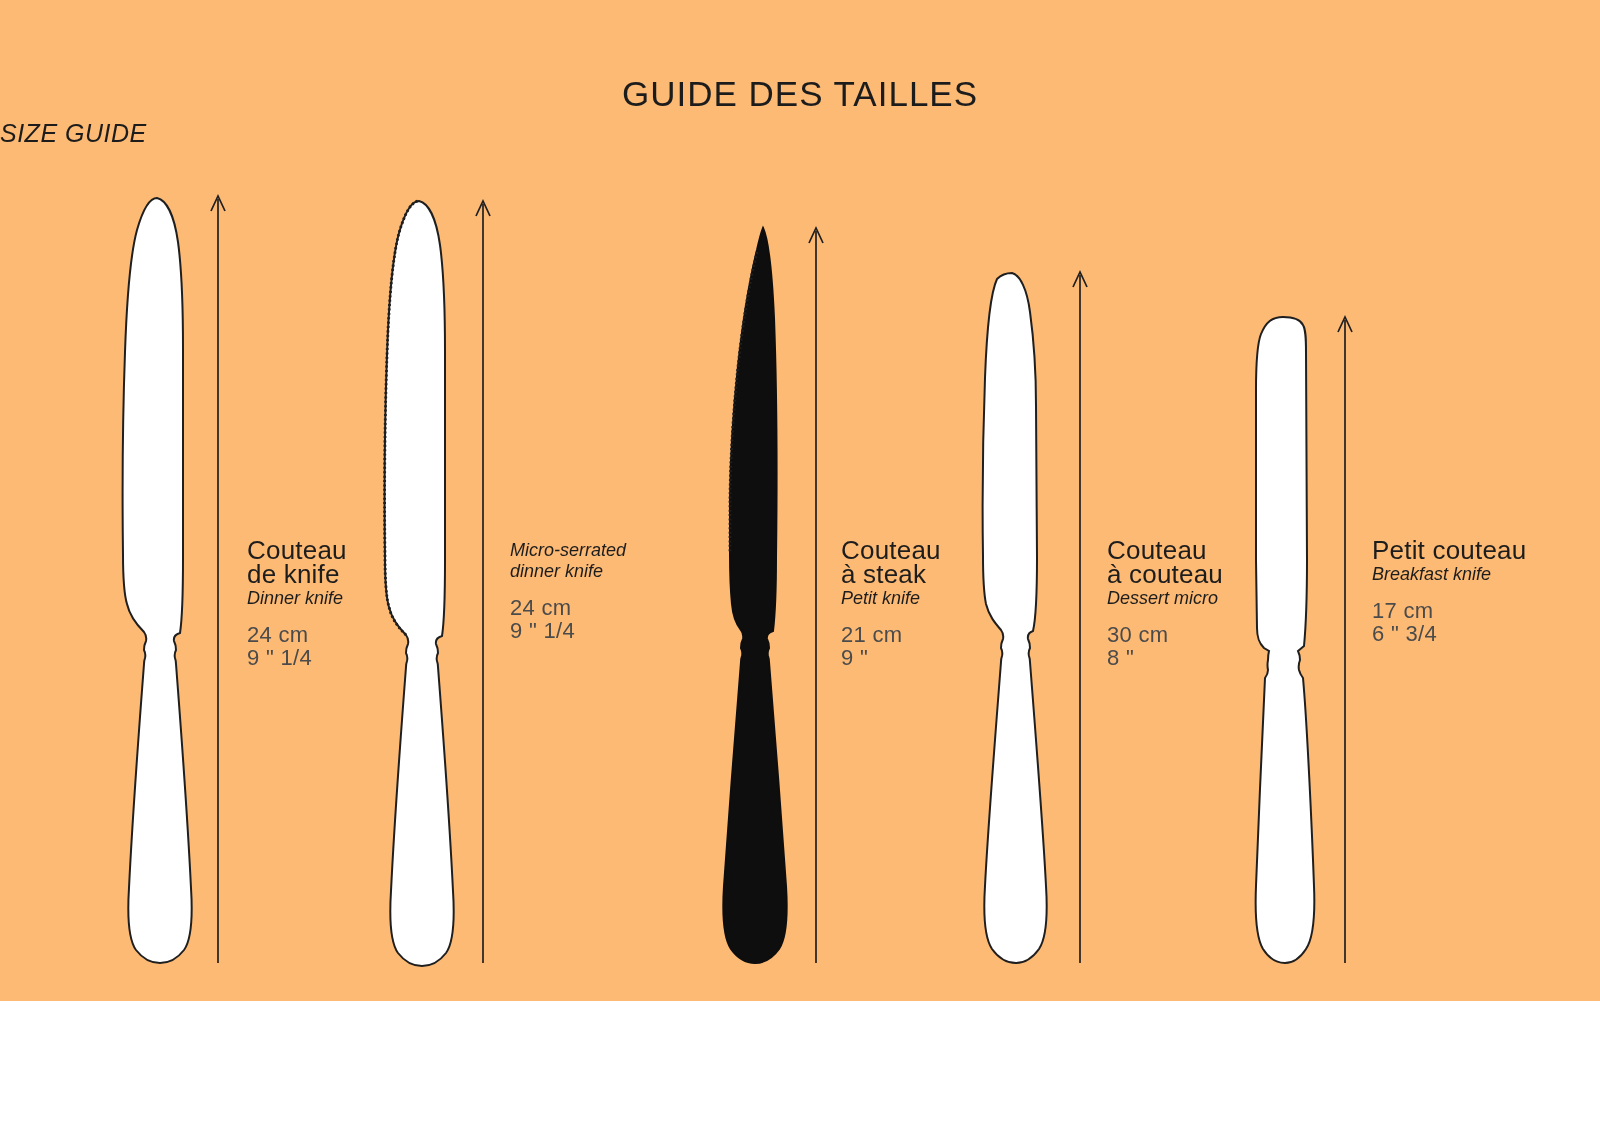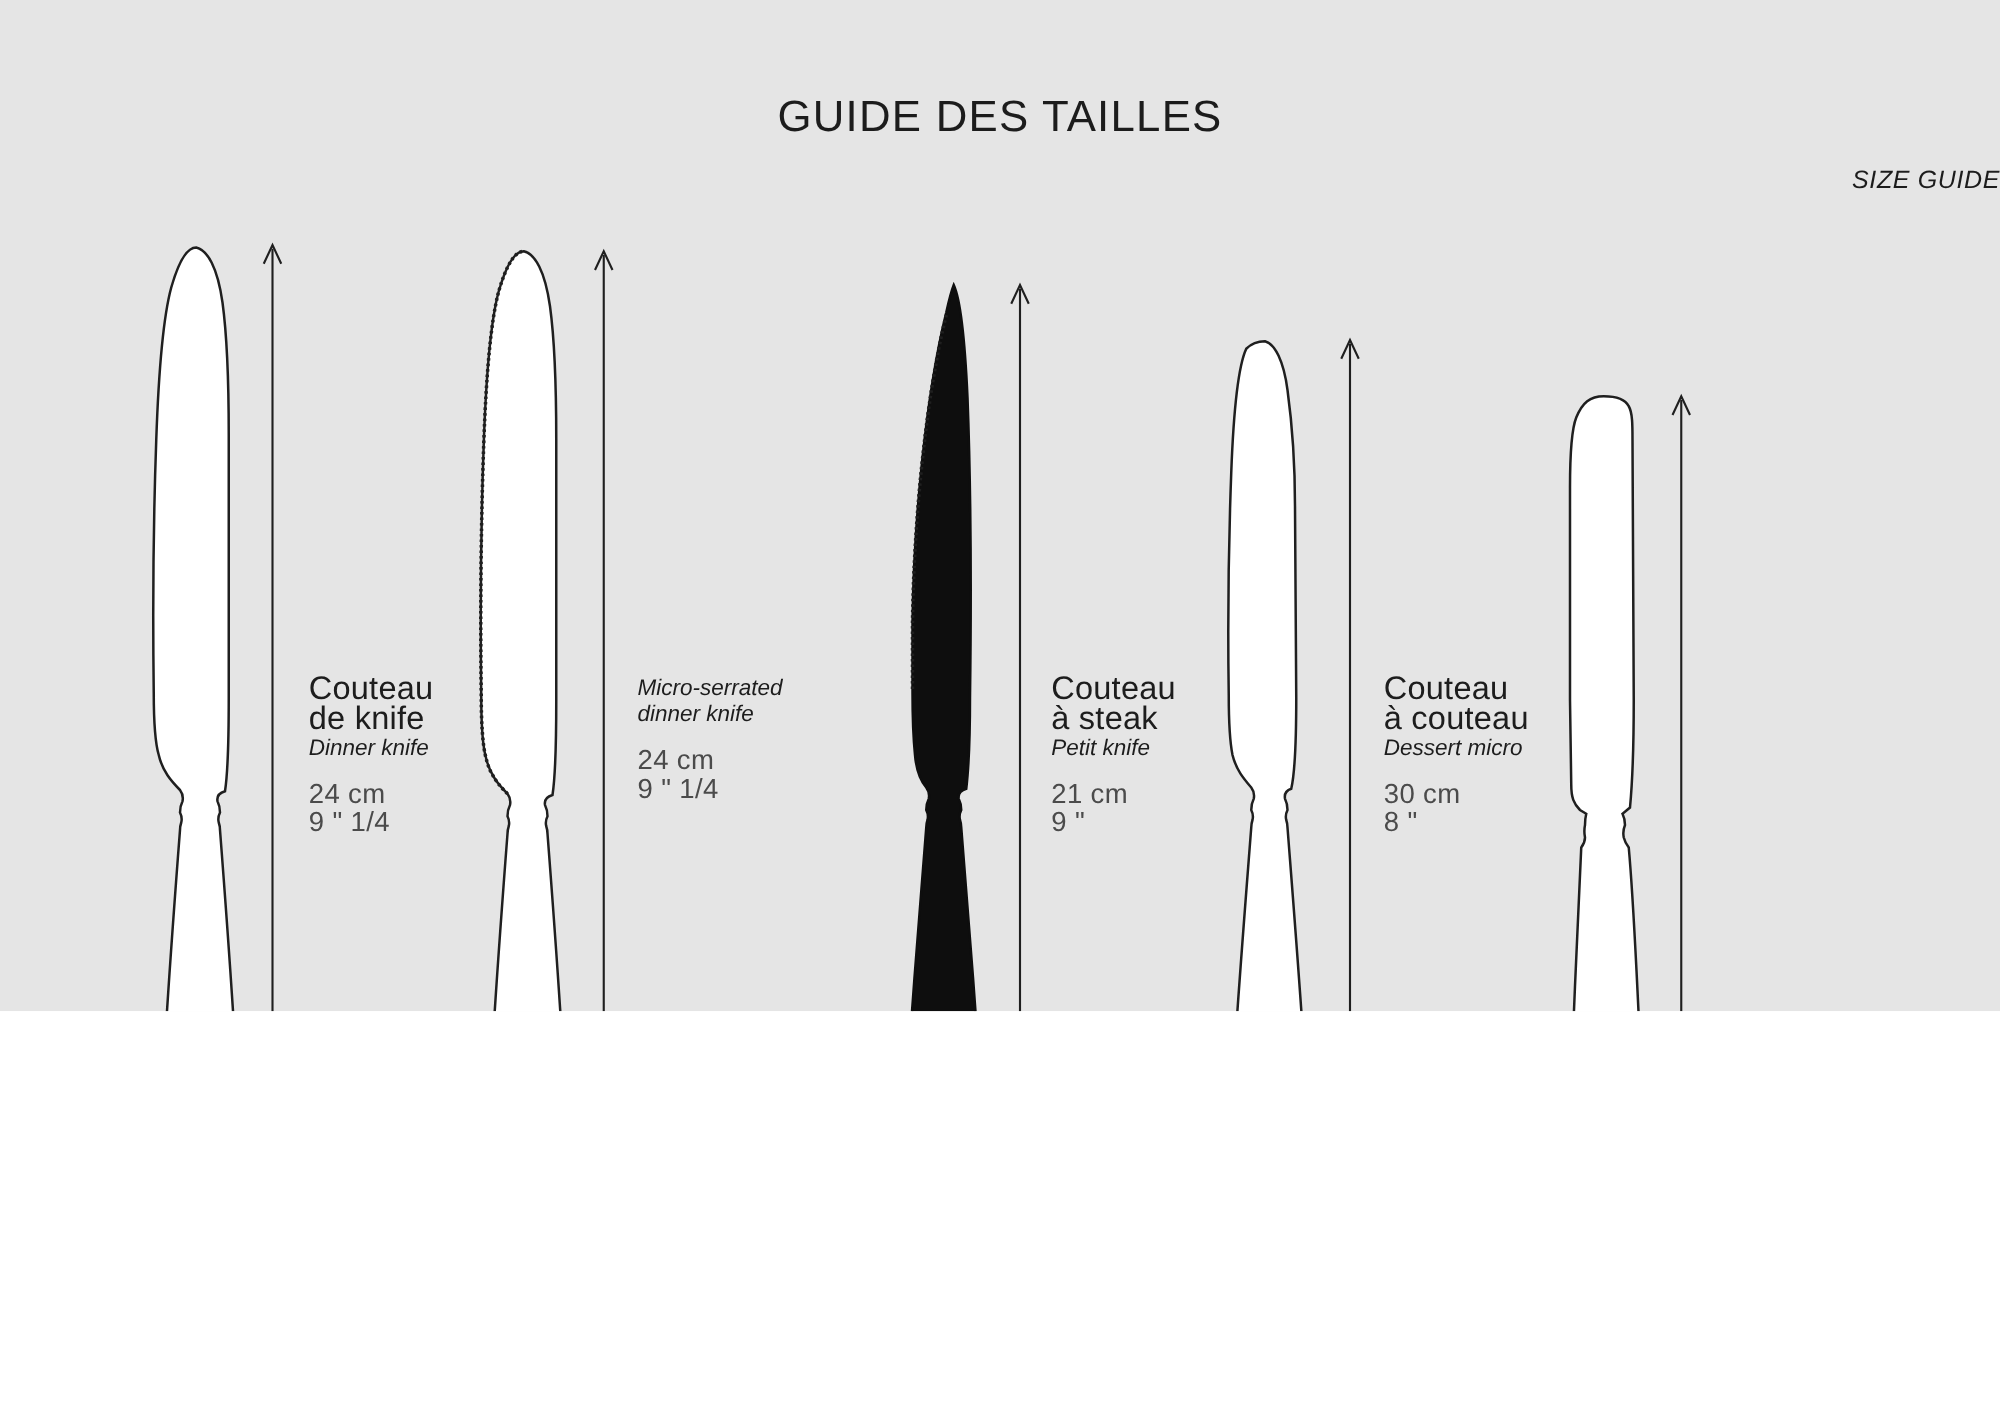--- a/index.html
+++ b/index.html
@@ -1,42 +1,42 @@
 <!DOCTYPE html>
 <html><head>
 <meta charset="utf-8">
 <style>
   html, body { margin: 0; padding: 0; background: #ffffff; }
   .stage {
     position: relative;
     width: 1600px;
-    height: 809px;
-    background: #e5e5e5;
+    height: 1001px;
+    background: #fdba74;
     font-family: "Liberation Sans", "DejaVu Sans", sans-serif;
     color: #1c1c1c;
     overflow: hidden;
   }
   .diagram-svg { position: absolute; left: 0; top: 0; }
 
   .title-fr {
     position: absolute;
     left: 0; top: 74px;
     width: 1600px;
     text-align: center;
     font-size: 35px;
     line-height: 40px;
     letter-spacing: 1px;
     color: #1c1c1c;
   }
   .title-en {
     position: absolute;
-    left: 0; top: 128px;
+    left: 0; top: 117px;
     width: 1600px;
-    text-align: right;
-    font-size: 20px;
+    text-align: left;
+    font-size: 25px;
     line-height: 32px;
     font-style: italic;
     letter-spacing: 0.5px;
     color: #1c1c1c;
   }
 
   .label { position: absolute; top: 538px; }
   .label .fr-line {
     font-size: 26px;
     line-height: 24px;
@@ -231,14 +231,26 @@
     </div>
     <div class="en-block">
       <div class="en-line">Dessert micro</div>
     </div>
     <div class="size-block">
       <div class="size-line">30 cm</div>
       <div class="size-line">8 "</div>
     </div>
   </div>
 
+  <div class="label" style="left:1372px">
+    <div class="fr-block">
+      <div class="fr-line">Petit couteau</div>
+    </div>
+    <div class="en-block">
+      <div class="en-line">Breakfast knife</div>
+    </div>
+    <div class="size-block">
+      <div class="size-line">17 cm</div>
+      <div class="size-line">6 " 3/4</div>
+    </div>
+  </div>
 
 </div>
 
 </body></html>

